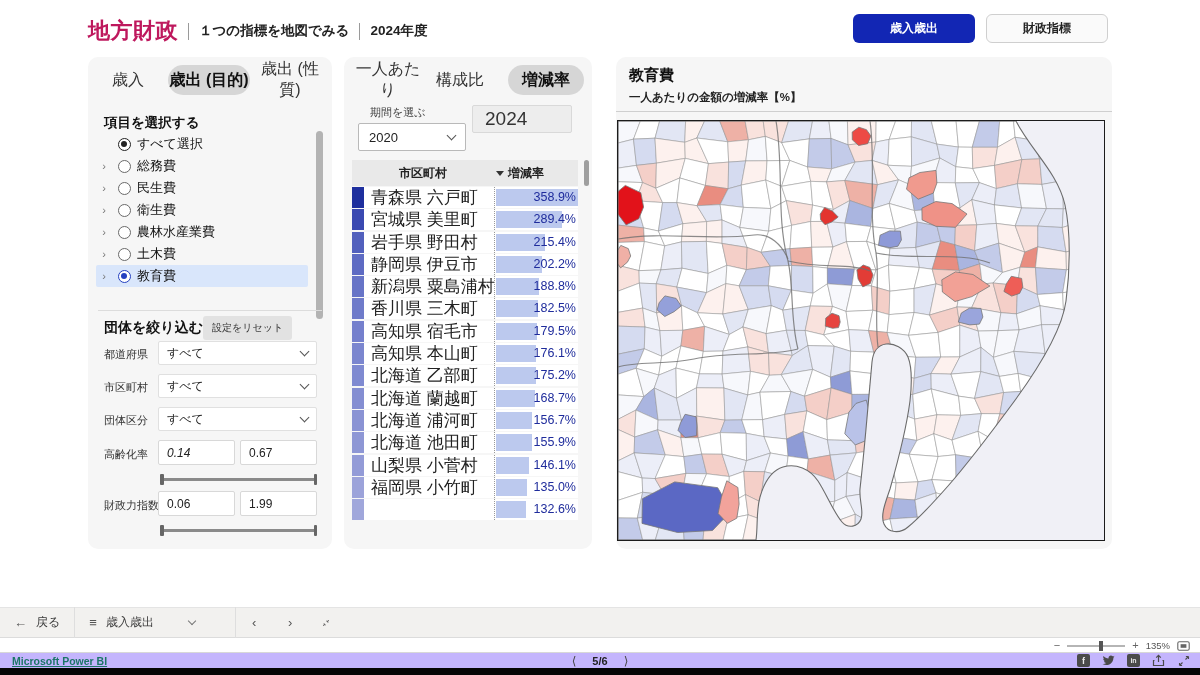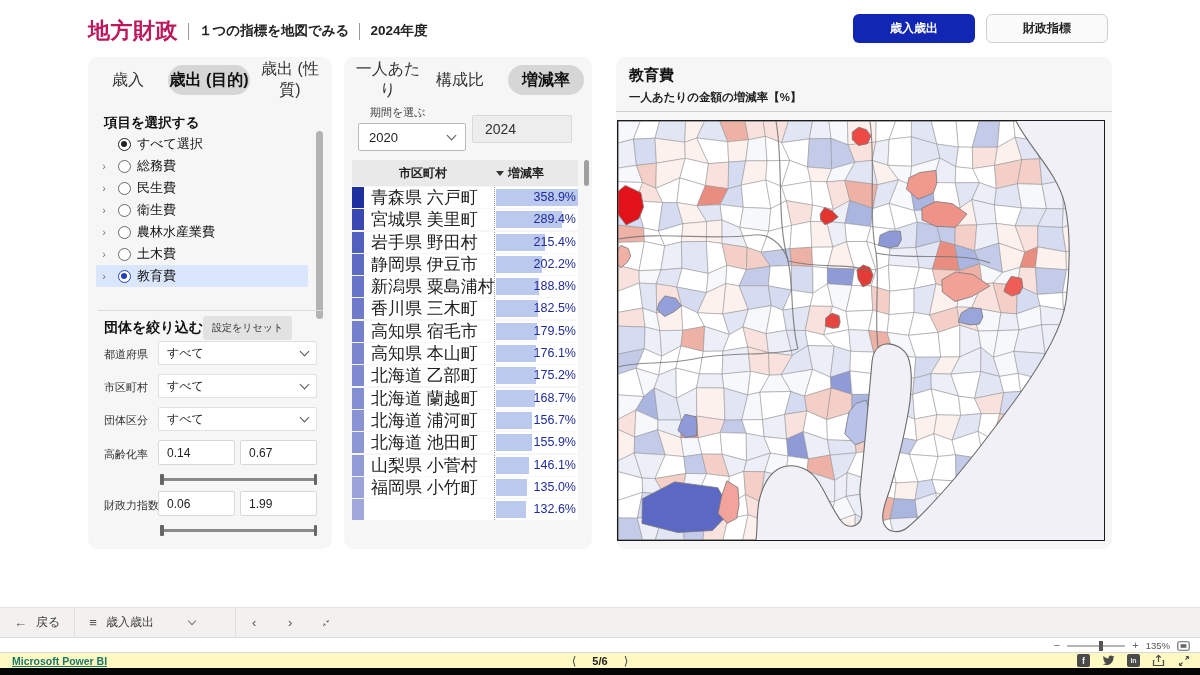--- a/index.html
+++ b/index.html
@@ -59,22 +59,22 @@
   .rslider { position:absolute; left:72px; width:157px; height:10px; }
   .rslider .track { position:absolute; left:0; right:0; top:4px; height:2.5px; background:#8a8a8a; }
   .rslider .hnd { position:absolute; top:0; width:3.5px; height:11px; background:#666; border-radius:1px; cursor:pointer; }
   .rslider .hnd.l { left:0; } .rslider .hnd.r { right:0; }
 
   
   .period-label { position:absolute; left:26px; top:48px; font-size:11px; color:#444;text-align:center; }
   .year-dd { position:absolute; left:14px; top:66px; width:108px; height:28px; background:#fff; border:1px solid #b9b9b9; border-radius:2px;
              display:flex; align-items:center; justify-content:space-between; padding:0 10px; cursor:pointer; }
   .year-dd span { font-size:13px; color:#222; }
-  .year-to { position:absolute; left:128px; top:58px; width:100px; height:28px; background:#ededed; border:1px solid #d9d9d9; border-radius:2px;
-             display:flex; align-items:center; padding:0 12px; font-size:14px; color:#333; }
+  .year-to { position:absolute; left:128px; top:48px; width:100px; height:28px; background:#ededed; border:1px solid #d9d9d9; border-radius:2px;
+             display:flex; align-items:center; padding:0 12px; font-size:19px; color:#333; }
   .thead { position:absolute; left:8px; top:103px; width:226px; height:26px; background:#e9e9e9; display:flex; align-items:center; }
   .thead .c1 { width:142px; text-align:center; font-size:12px; font-weight:bold; color:#222; }
   .sort-tri { width:0; height:0; border-left:4px solid transparent; border-right:4px solid transparent; border-top:5px solid #333; margin:0 4px 0 2px; }
   .thead .c2 { font-size:12px; font-weight:bold; color:#222; }
   .tbody { position:absolute; left:8px; top:130px; width:226px; height:350px; overflow:hidden; }
   .trow { position:relative; height:21px; margin-bottom:1.3px; background:#fff; display:flex; align-items:center; cursor:pointer; }
   .swatch { position:absolute; left:0; top:0; width:12px; height:21px; }
   .tname { position:absolute; left:19px; font-size:17px; color:#222; white-space:nowrap; }
   .tbar-wrap { position:absolute; left:142px; top:0; width:84px; height:21px; border-left:1px dotted #999; }
   .tbar { position:absolute; left:1px; top:2px; height:17px; background:#bcc9ee; }
@@ -102,21 +102,21 @@
   .tb-chev { width:6px; height:6px; border-right:1.3px solid #777; border-bottom:1.3px solid #777; transform:rotate(45deg); margin:-3px 0 0 26px; }
   .tb-nav { width:36px; justify-content:center; }
 
   .zoomrow { position:absolute; left:0; top:639px; width:1200px; height:13px; background:#fff; }
   .zoomctl { position:absolute; right:10px; top:0; height:13px; display:flex; align-items:center; gap:7px; }
   .z-sign { font-size:11px; color:#666; line-height:1; cursor:pointer; }
   .z-track { position:relative; width:58px; height:2px; background:#b5b5b5; }
   .z-thumb { position:absolute; left:32px; top:-4px; width:3.5px; height:10px; background:#555; cursor:pointer; }
   .z-pct { font-size:9.5px; color:#555; }
 
-  .statusbar { position:absolute; left:0; top:652px; width:1200px; height:16px; background:#fef9c3; border-top:1px solid #d8d8d8; }
+  .statusbar { position:absolute; left:0; top:652px; width:1200px; height:16px; background:#c4b5fd; border-top:1px solid #d8d8d8; }
   .brand { position:absolute; left:12px; top:2px; font-size:10.5px; font-weight:bold; color:#1b7566; text-decoration:underline; }
   .pager { position:absolute; left:0; right:0; top:0; height:16px; display:flex; align-items:center; justify-content:center; gap:16px; }
   .pg-arrow { font-size:12px; color:#444; line-height:1; cursor:pointer; }
   .pg-num { font-size:11px; font-weight:bold; color:#222; }
   .soc { position:absolute; right:10px; top:1px; display:flex; align-items:center; gap:12px; }
   .soc-ico { width:13px; height:13px; display:flex; align-items:center; justify-content:center; cursor:pointer; }
   .ico-sq { width:13px; height:13px; background:#4a4a4a; border-radius:2px; color:#e9e9e9; font-size:9px; font-weight:bold;
             display:flex; align-items:center; justify-content:center; }
   .blackbar { position:absolute; left:0; top:668px; width:1200px; height:7px; background:#050505; }
 </style>
@@ -205,21 +205,21 @@
       <div class="dd" style="top:33px;">
         <span>すべて</span>
         <i class="chev-dn"></i>
       </div>
       <span class="flabel" style="top:72px;">団体区分</span>
       <div class="dd" style="top:66px;">
         <span>すべて</span>
         <i class="chev-dn"></i>
       </div>
       <span class="flabel" style="top:106px;">高齢化率</span>
-      <input class="numbox" style="left: 70px; top: 99px;" value="0.14">
+      <input class="numbox" style="left: 70px; top: 99px; font-style: italic;" value="0.14">
       <input class="numbox" style="left: 152px; top: 99px;" value="0.67">
       <div class="rslider" style="top:133px;">
         <div class="track"></div>
         <div class="hnd l"></div>
         <div class="hnd r"></div>
       </div>
       <span class="flabel" style="top:157px;">財政力指数</span>
       <input class="numbox" style="left: 70px; top: 150px;" value="0.06">
       <input class="numbox" style="left: 152px; top: 150px;" value="1.99">
       <div class="rslider" style="top:184px;">

